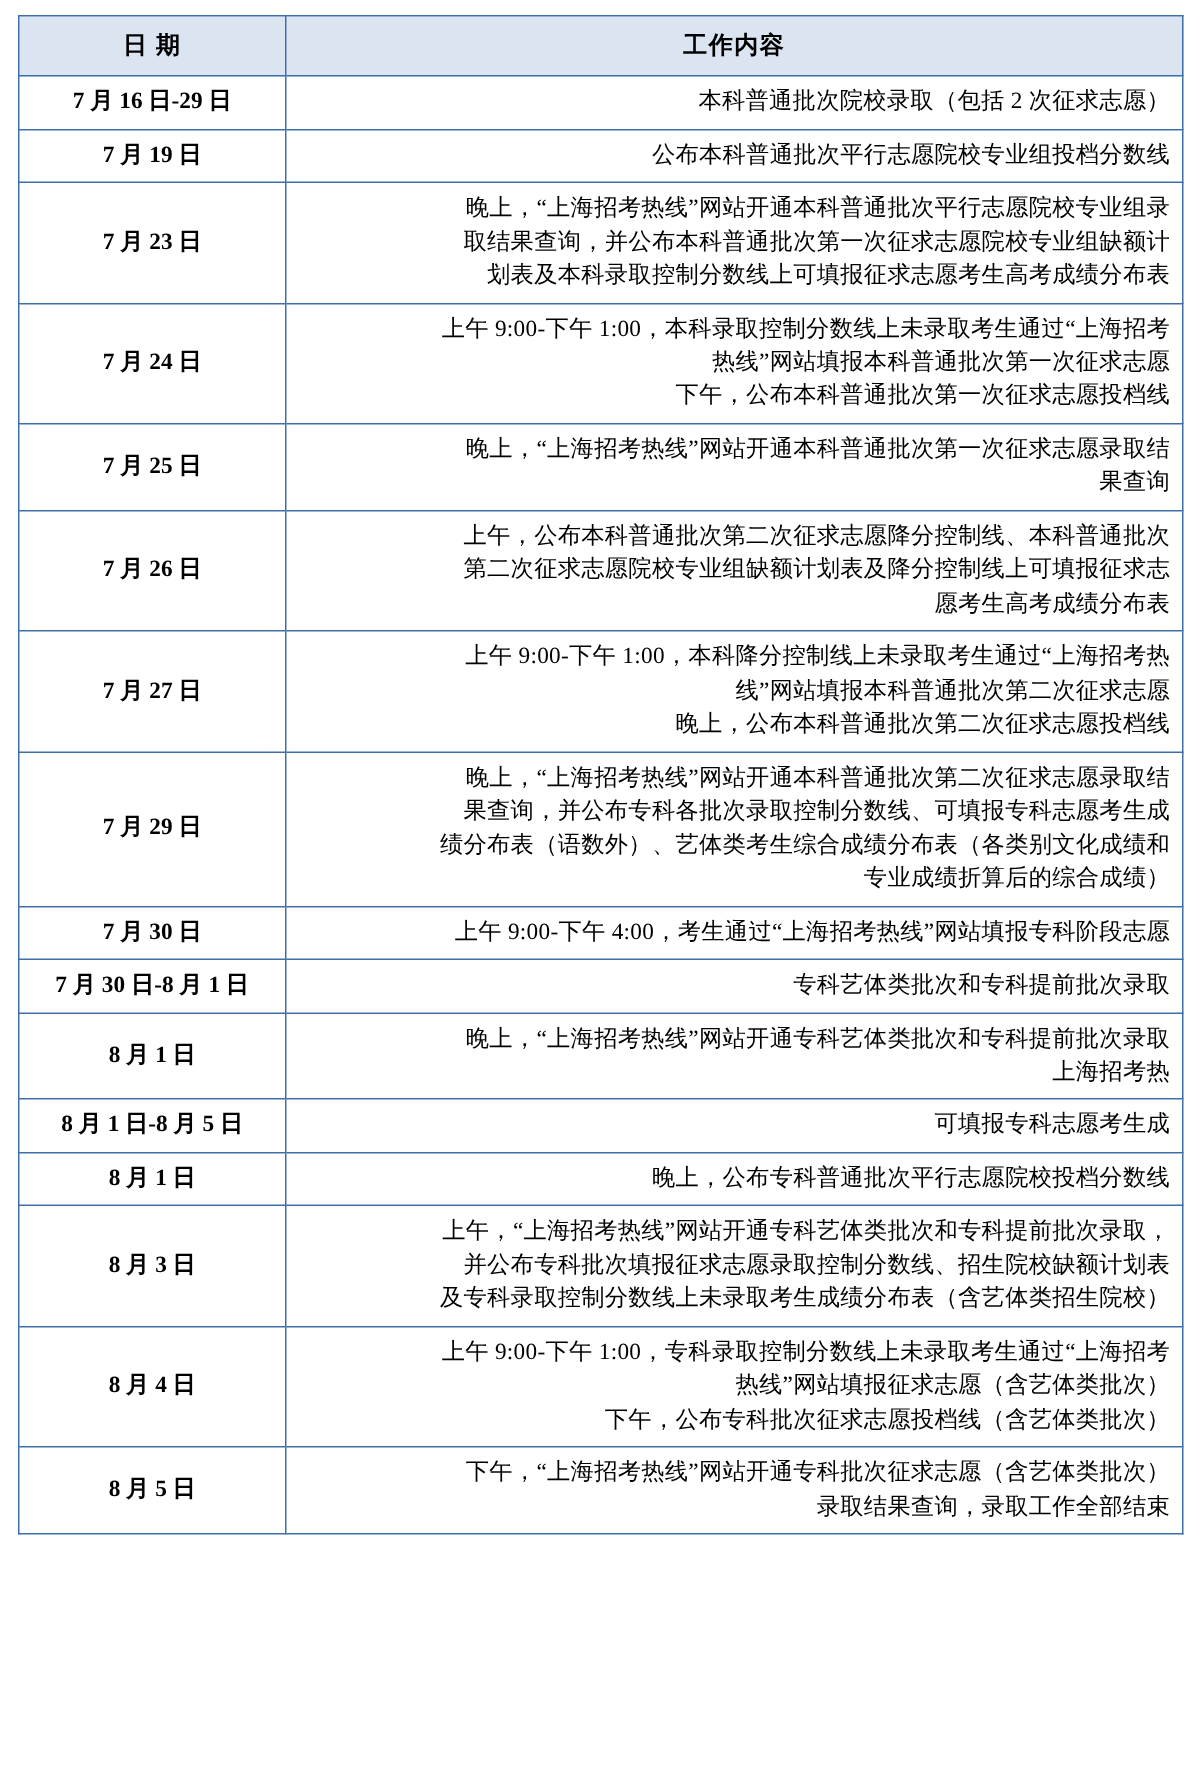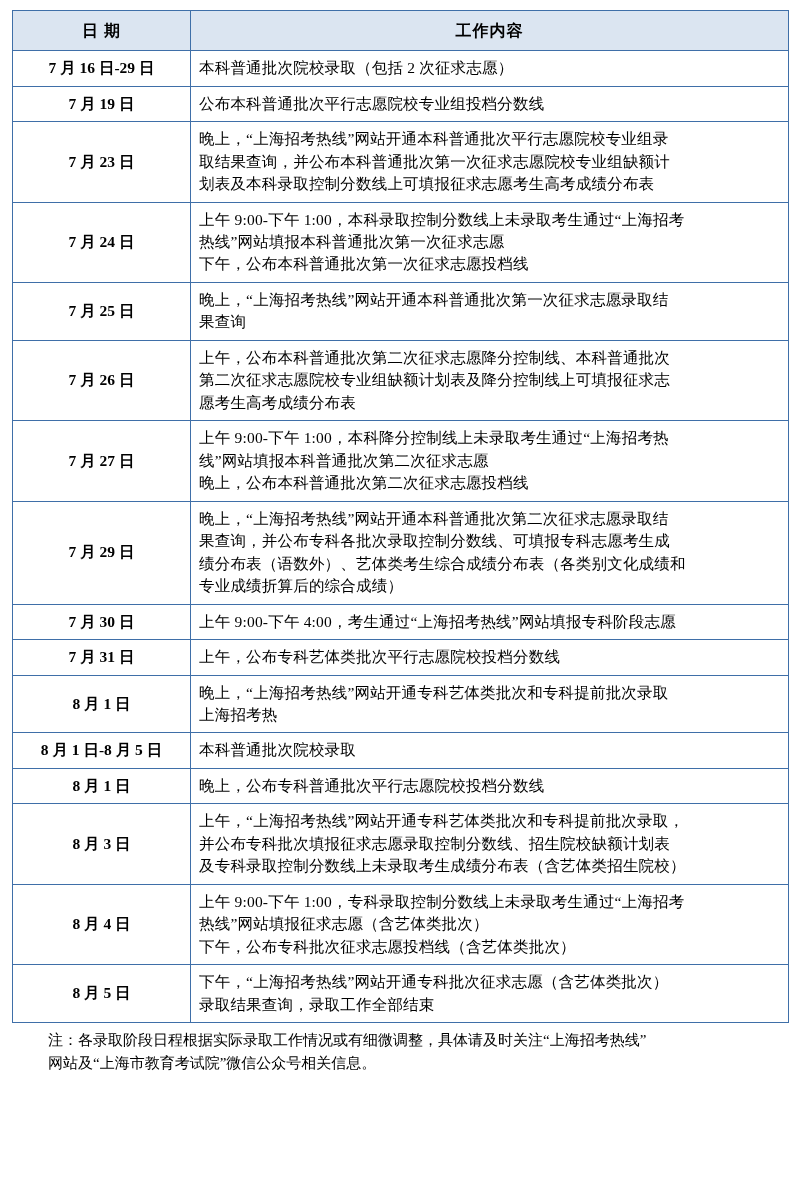--- a/index.html
+++ b/index.html
@@ -51,20 +51,21 @@
     white-space: nowrap;
     margin-top: 48px;
   }
   td.content {
     text-align: left;
     font-size: 15.5px;
     letter-spacing: 0.2px;
   }
   td.content .ln {
     display: block;
+    text-align: right;
   }
   .note {
     width: 776px;
     margin: 6px auto 0 auto;
     font-size: 15px;
     line-height: 1.55;
     padding-left: 36px;
     box-sizing: border-box;
   }
   .note .ln { display: block; }
@@ -156,40 +157,40 @@
         </td>
       </tr>
 
       <tr>
         <td class="date">7 月 30 日</td>
         <td class="content">
           <span class="ln">上午 9:00-下午 4:00，考生通过“上海招考热线”网站填报专科阶段志愿</span>
         </td>
       </tr>
 
-
-      <tr>
-        <td class="date">7 月 31 日</td>
-        <td class="content">
-          <span class="ln">上午，公布专科艺体类批次平行志愿院校投档分数线</span>
-        </td>
-      </tr>
+      <tr>
+        <td class="date">7 月 30 日-8 月 1 日</td>
+        <td class="content">
+          <span class="ln">专科艺体类批次和专科提前批次录取</span>
+        </td>
+      </tr>
+
 
       <tr>
         <td class="date">8 月 1 日</td>
         <td class="content">
           <span class="ln">晚上，“上海招考热线”网站开通专科艺体类批次和专科提前批次录取</span>
           <span class="ln">上海招考热</span>
         </td>
       </tr>
 
       <tr>
         <td class="date">8 月 1 日-8 月 5 日</td>
         <td class="content">
-          <span class="ln">本科普通批次院校录取</span>
+          <span class="ln">可填报专科志愿考生成</span>
         </td>
       </tr>
 
       <tr>
         <td class="date">8 月 1 日</td>
         <td class="content">
           <span class="ln">晚上，公布专科普通批次平行志愿院校投档分数线</span>
         </td>
       </tr>
 
@@ -216,18 +217,14 @@
         <td class="content">
           <span class="ln">下午，“上海招考热线”网站开通专科批次征求志愿（含艺体类批次）</span>
           <span class="ln">录取结果查询，录取工作全部结束</span>
         </td>
       </tr>
 
 
     </tbody>
   </table>
 
-  <div class="note">
-    <span class="ln">注：各录取阶段日程根据实际录取工作情况或有细微调整，具体请及时关注“上海招考热线”</span>
-    <span class="ln indent">网站及“上海市教育考试院”微信公众号相关信息。</span>
-  </div>
 
 </div>
 
 </body></html>

